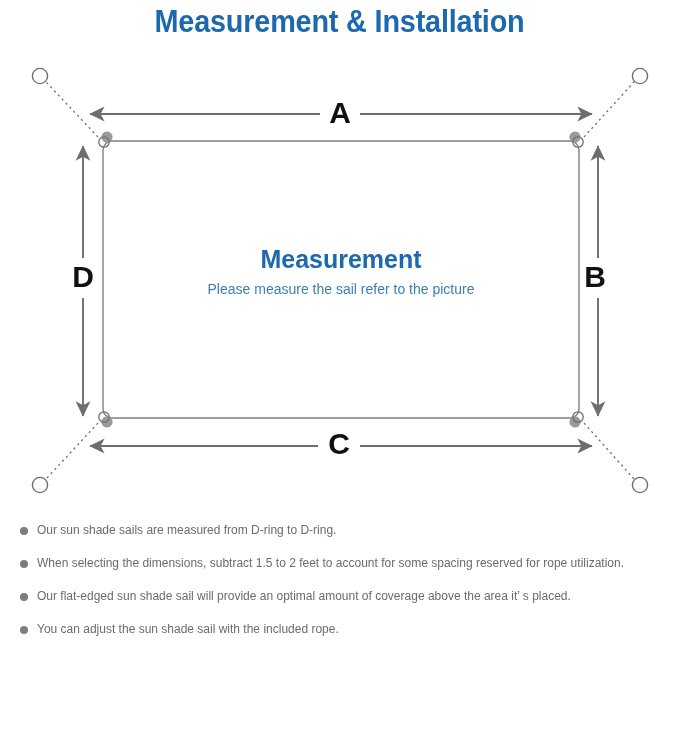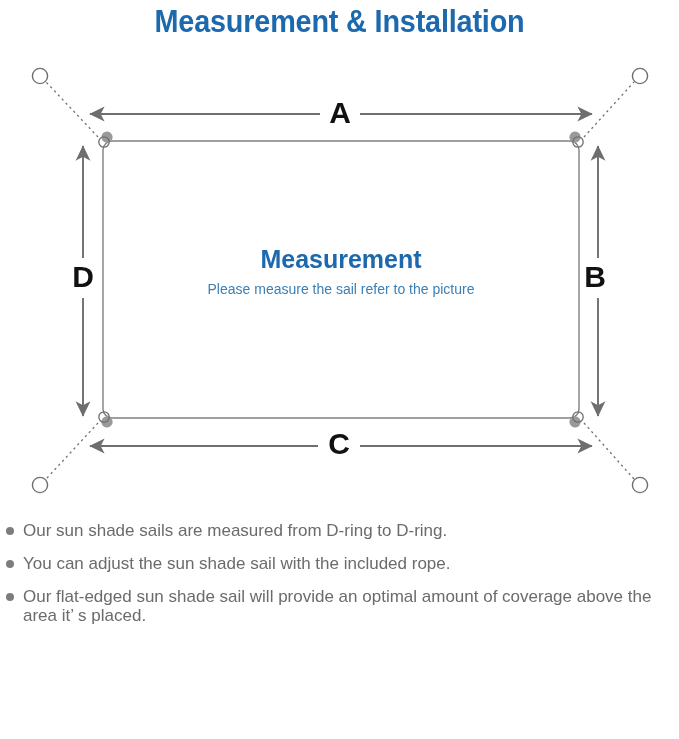--- a/index.html
+++ b/index.html
@@ -77,25 +77,25 @@
     top: 521px;
     width: 679px;
     height: 218px;
     padding: 0;
   }
   .note {
     position: relative;
     display: flex;
     align-items: flex-start;
     margin: 0 0 14px 0;
-    padding-left: 6px;
+    padding-left: 20px;
     padding-right: 8px;
     color: #6b6b6b;
     font-family: "Liberation Sans", sans-serif;
-    font-size: 17px;
+    font-size: 12px;
     line-height: 19px;
   }
   .note .dot {
     flex: 0 0 auto;
     width: 8px;
     height: 8px;
     border-radius: 50%;
     background: #7d7d7d;
     margin-top: 6px;
     margin-right: 9px;
@@ -178,19 +178,23 @@
   </svg>
 </div>
 
 <div id="notes">
   <div class="note">
     <span class="dot"></span>
     <span class="txt">Our sun shade sails are measured from D-ring to D-ring.</span>
   </div>
   <div class="note">
     <span class="dot"></span>
+    <span class="txt">When selecting the dimensions, subtract 1.5 to 2 feet to account for some spacing reserved for rope utilization.</span>
+  </div>
+  <div class="note">
+    <span class="dot"></span>
+    <span class="txt">Our flat-edged sun shade sail will provide an optimal amount of coverage above the area it’ s placed.</span>
+  </div>
+  <div class="note">
+    <span class="dot"></span>
     <span class="txt">You can adjust the sun shade sail with the included rope.</span>
   </div>
-  <div class="note">
-    <span class="dot"></span>
-    <span class="txt">Our flat-edged sun shade sail will provide an optimal amount of coverage above the area it’ s placed.</span>
-  </div>
 </div>
 
 </body></html>

